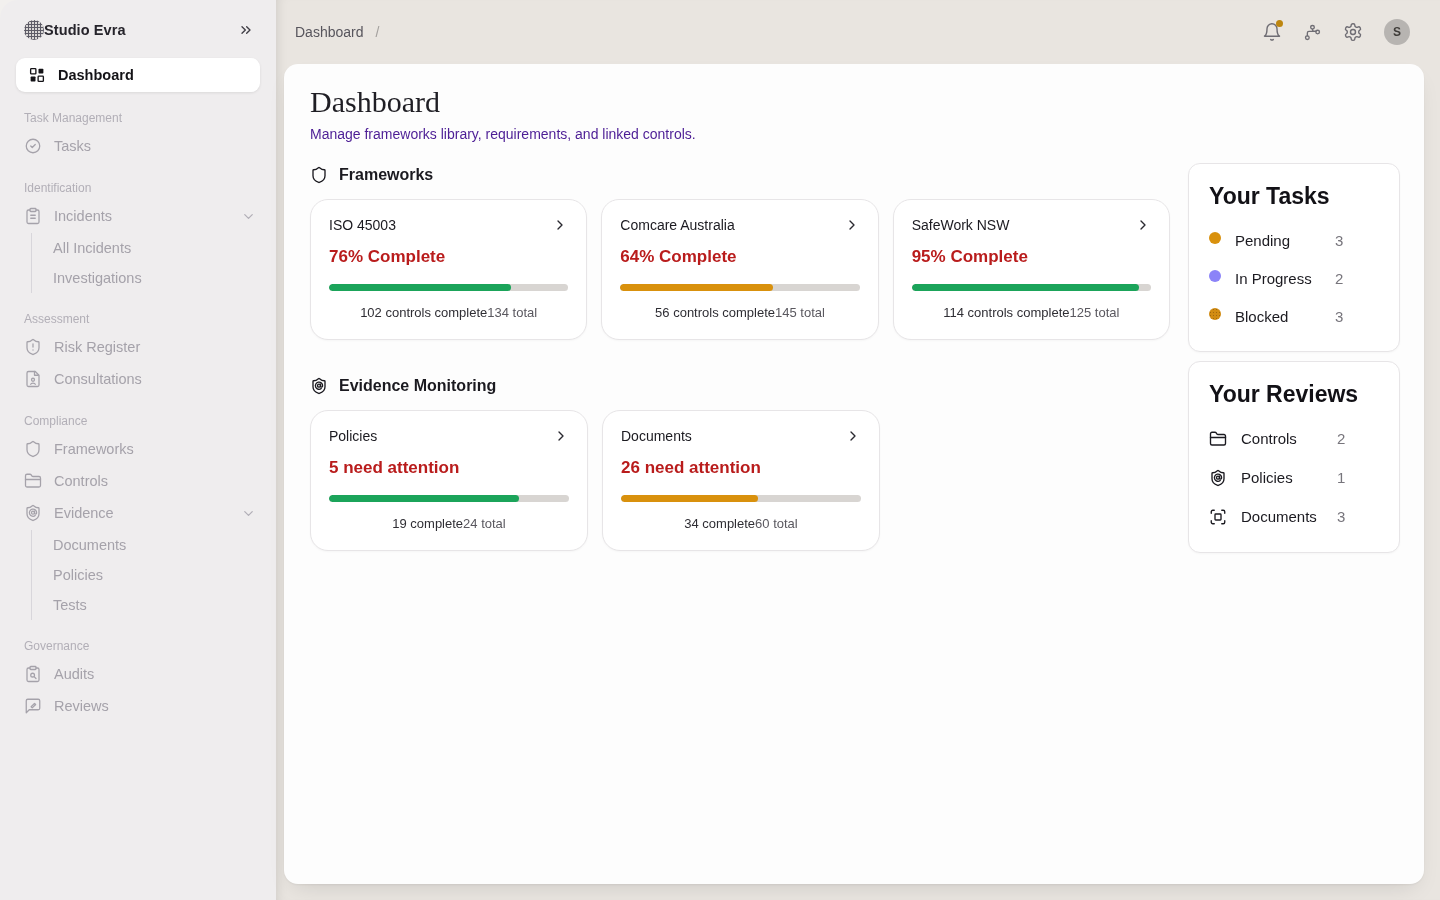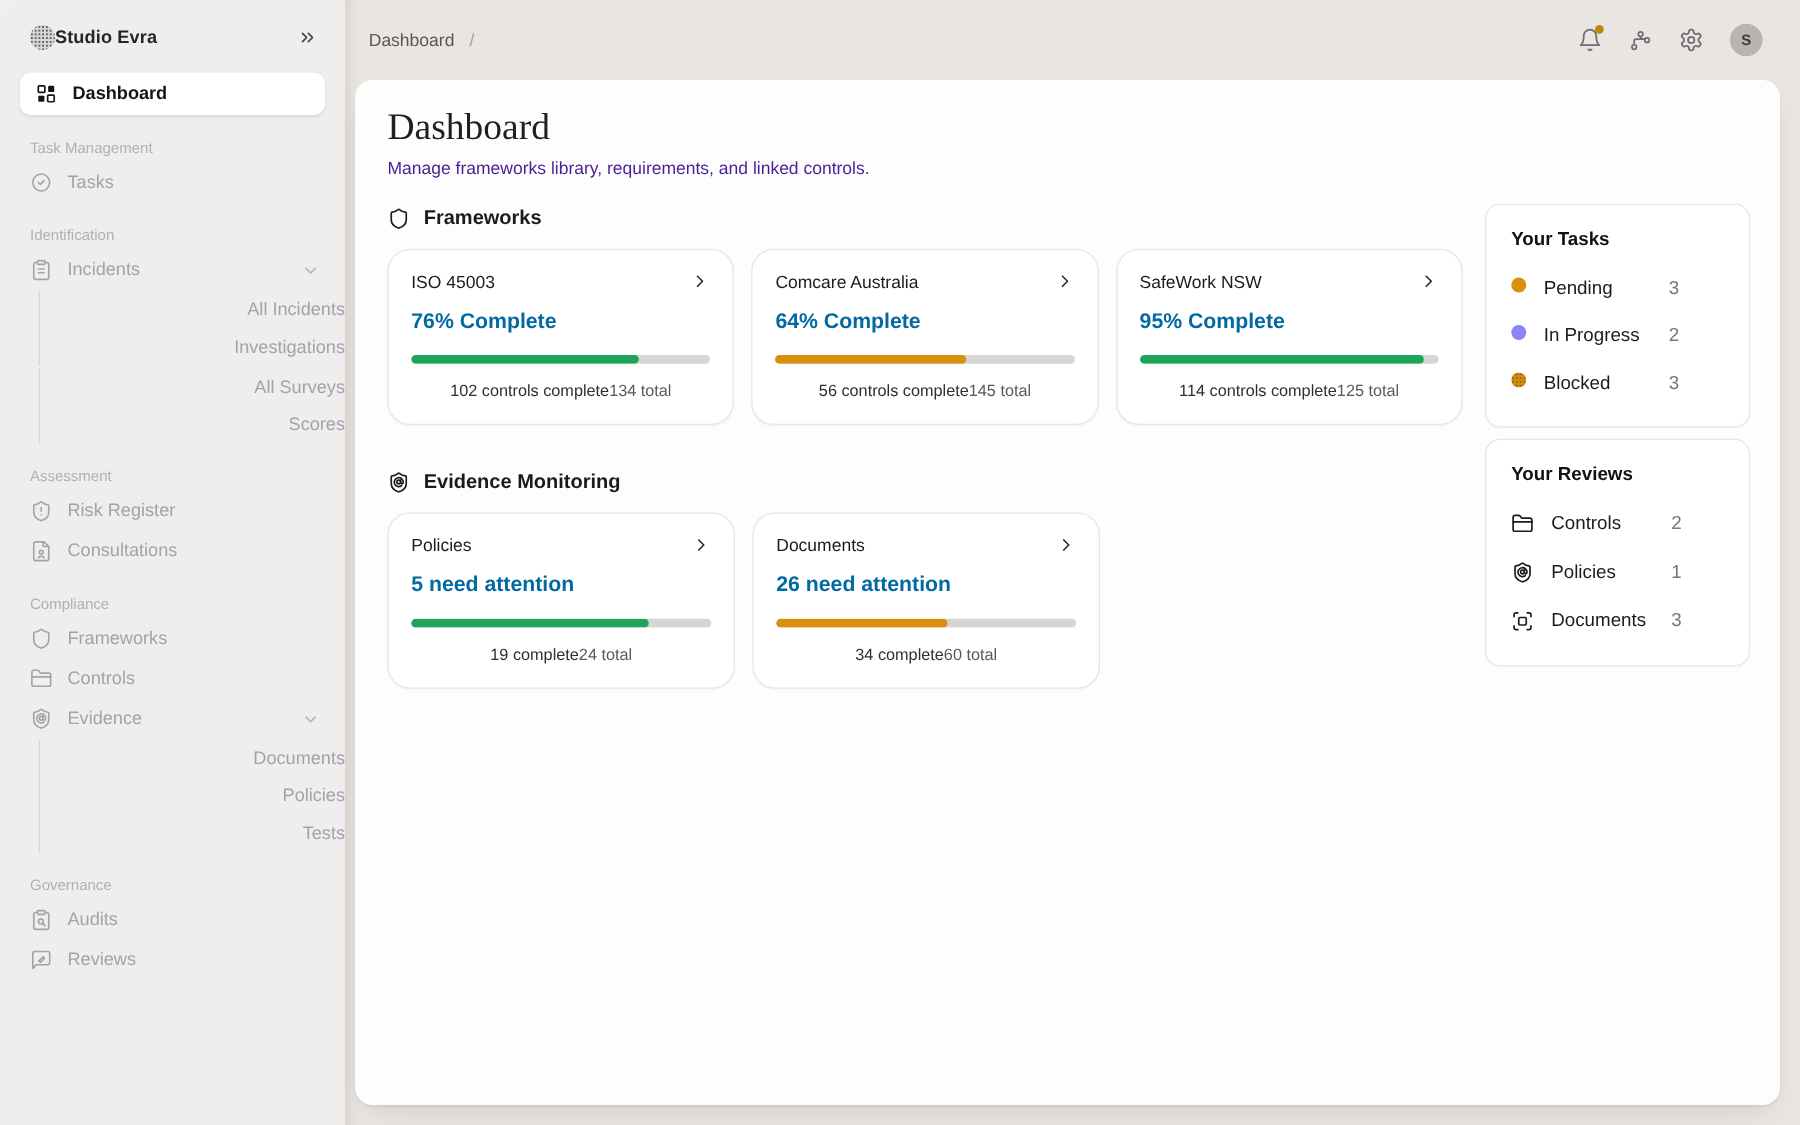--- a/index.html
+++ b/index.html
@@ -14,21 +14,21 @@
           background-image: radial-gradient(#5d5b66 1px, transparent 1.1px); background-size:3px 3px; }
   .logo-text { font-size:14.5px; font-weight:700; color:#26242B; letter-spacing:.1px; }
   .collapse-btn { margin-left:auto; color:#3F3D45; display:flex; cursor:pointer; }
   .active-item { margin:0 16px; background:#FFFFFF; border-radius:9px; padding:8px 12px;
                  display:flex; align-items:center; gap:12px; font-size:14.5px; font-weight:600;
                  color:#141317; box-shadow:0 1px 3px rgba(0,0,0,.09); cursor:pointer; }
   .section-label { padding:0 24px; margin:19px 0 5px; font-size:12px; color:#B2AFB7; }
   .nav-item { display:flex; align-items:center; gap:12px; padding:7px 20px 7px 24px;
               font-size:14.5px; color:#A5A2AA; cursor:pointer; }
   .nav-item .chev { margin-left:auto; color:#B2AFB7; }
-  .subgroup { border-left:1px solid #D8D6DB; margin:1px 0 2px 31px;text-align:right; }
+  .subgroup { border-left:1px solid #D8D6DB; margin:1px 0 2px 31px; }
   .sub-item { padding:7px 0 7px 21px; font-size:14.5px; color:#A5A2AA; cursor:pointer; }
   .ic { flex:none; }
 
   
   .main { flex:1; background:#E9E5E0; display:flex; flex-direction:column;
           box-shadow: inset 10px 0 14px -12px rgba(0,0,0,.18); }
   .topbar { height:64px; display:flex; align-items:center; padding:0 30px 0 19px; flex:none; }
   .breadcrumb { font-size:14px; color:#57555C; cursor:pointer; }
   .crumb-sep { font-size:14px; color:#A3A09D; margin-left:12px; }
   .topbar-icons { margin-left:auto; display:flex; align-items:center; gap:21px; color:#6F6D74; }
@@ -47,30 +47,30 @@
   .content-grid { display:flex; gap:18px; }
   .left-col { width:860px; flex:none; }
   .right-col { flex:1; }
 
   .section-head { display:flex; align-items:center; gap:11px; font-size:16px; font-weight:700;
                   color:#1B1A20; margin:3px 0 15px; }
   .cards-row { display:flex; gap:14px; }
   .stat-card { flex:1; max-width:278px; background:#FFFFFF; border:1px solid #E7E5E7; border-radius:18px;
                padding:17px 18px 19px; box-shadow:0 1px 2px rgba(0,0,0,.03); cursor:pointer; }
   .stat-head { display:flex; justify-content:space-between; align-items:center; font-size:14px; color:#1B1A20; }
-  .stat-headline { font-size:17px; font-weight:700; color:#0369a1; margin-top:14px; }
+  .stat-headline { font-size:17px; font-weight:700; color:#b91c1c; margin-top:14px; }
   .progress { height:7px; border-radius:4px; background:#D8D5D2; margin-top:17px; overflow:hidden; }
   .progress-fill { height:100%; border-radius:4px; }
   .stat-foot { display:flex; justify-content:center; margin-top:14px; font-size:13px; }
   .stat-foot .l { color:#2F2E34; } .stat-foot .r { color:#5A585F; }
   .section-evidence { margin-top:37px; }
 
   .panel { background:#FFFFFF; border:1px solid #E7E5E7; border-radius:12px; padding:19px 20px 5px;
            box-shadow:0 1px 2px rgba(0,0,0,.03); margin-bottom:9px; }
-  .panel-title { font-size:15px; font-weight:700; color:#121116; margin-bottom:22px; }
+  .panel-title { font-size:23px; font-weight:700; color:#121116; margin-bottom:22px; }
   .panel-row { display:flex; align-items:flex-start; margin-bottom:21px; }
   .dot { width:12px; height:12px; border-radius:50%; margin-right:14px; flex:none; }
   .dot-textured { background-image: radial-gradient(rgba(120,75,10,.55) .8px, transparent 1px); background-size:3px 3px; }
   .panel-label { width:100px; font-size:15px; color:#1B1A20; }
   .panel-count { font-size:15px; color:#77757C; }
   .rev-icon { color:#1B1A20; margin-right:14px; display:flex; flex:none; }
   .panel-label.rev { width:96px; }
 </style>
 </head>
 <body>
@@ -117,24 +117,20 @@
           <path d="M9 15h6"></path>
         </svg>
       <span>Incidents</span>
       <svg class="ic chev" width="15" height="15" viewBox="0 0 24 24" fill="none" stroke="currentColor" stroke-width="2" stroke-linecap="round" stroke-linejoin="round">
           <path d="m6 9 6 6 6-6"></path>
         </svg>
     </div>
     <div class="subgroup">
       <div class="sub-item">All Incidents</div>
       <div class="sub-item">Investigations</div>
-    </div>
-    <div class="subgroup">
-      <div class="sub-item">All Surveys</div>
-      <div class="sub-item">Scores</div>
     </div>
 
     <div class="section-label">Assessment</div>
     <div class="nav-item">
       <svg class="ic" width="18" height="18" viewBox="0 0 24 24" fill="none" stroke="currentColor" stroke-width="1.7" stroke-linecap="round" stroke-linejoin="round">
           <path d="M20 13c0 5-3.5 7.5-7.66 8.95a1 1 0 0 1-.67-.01C7.5 20.5 4 18 4 13V6a1 1 0 0 1 1-1c2 0 4.5-1.2 6.24-2.72a1.17 1.17 0 0 1 1.52 0C14.51 3.81 17 5 19 5a1 1 0 0 1 1 1z"></path>
           <path d="M12 8v4"></path>
           <path d="M12 16h.01"></path>
         </svg>
       <span>Risk Register</span>

